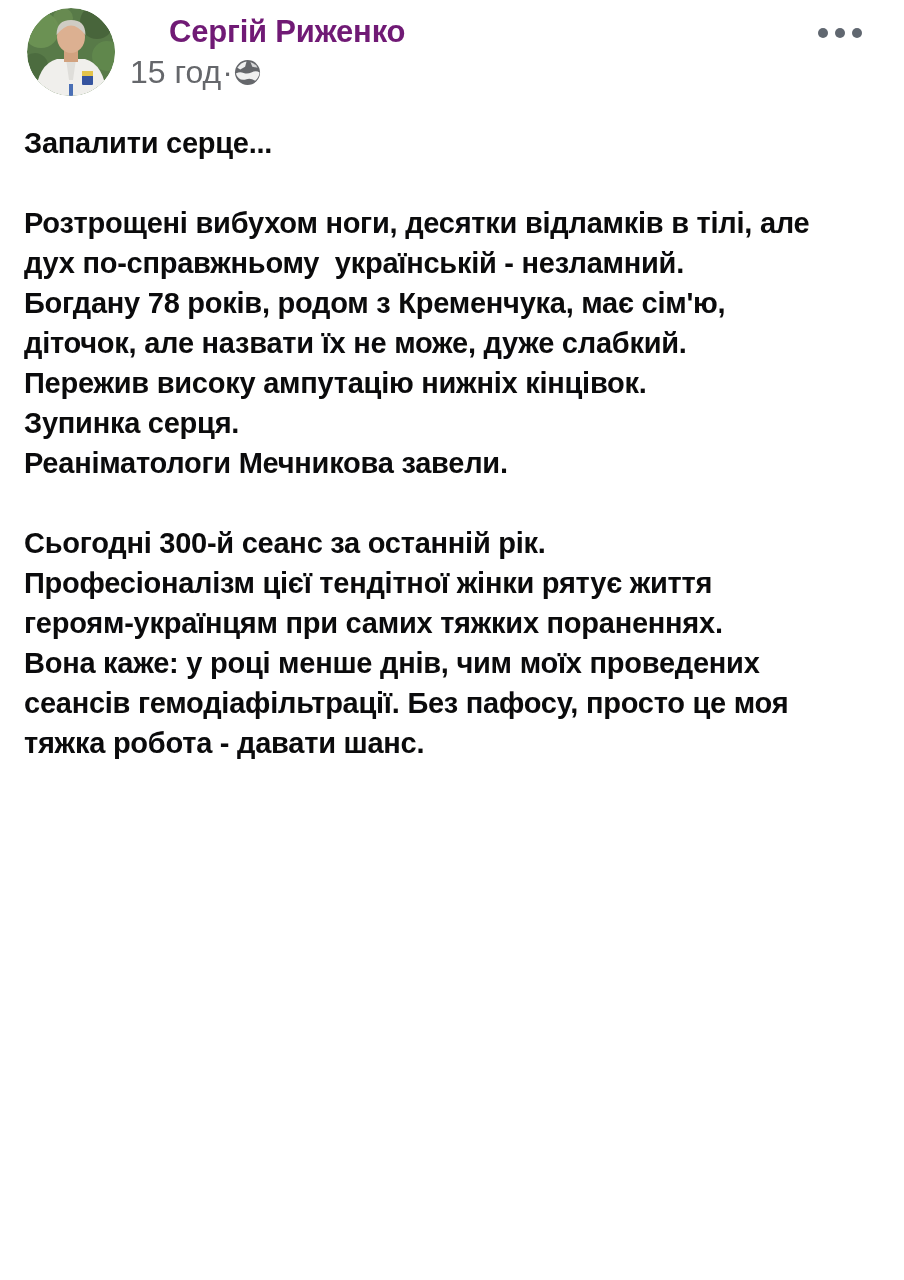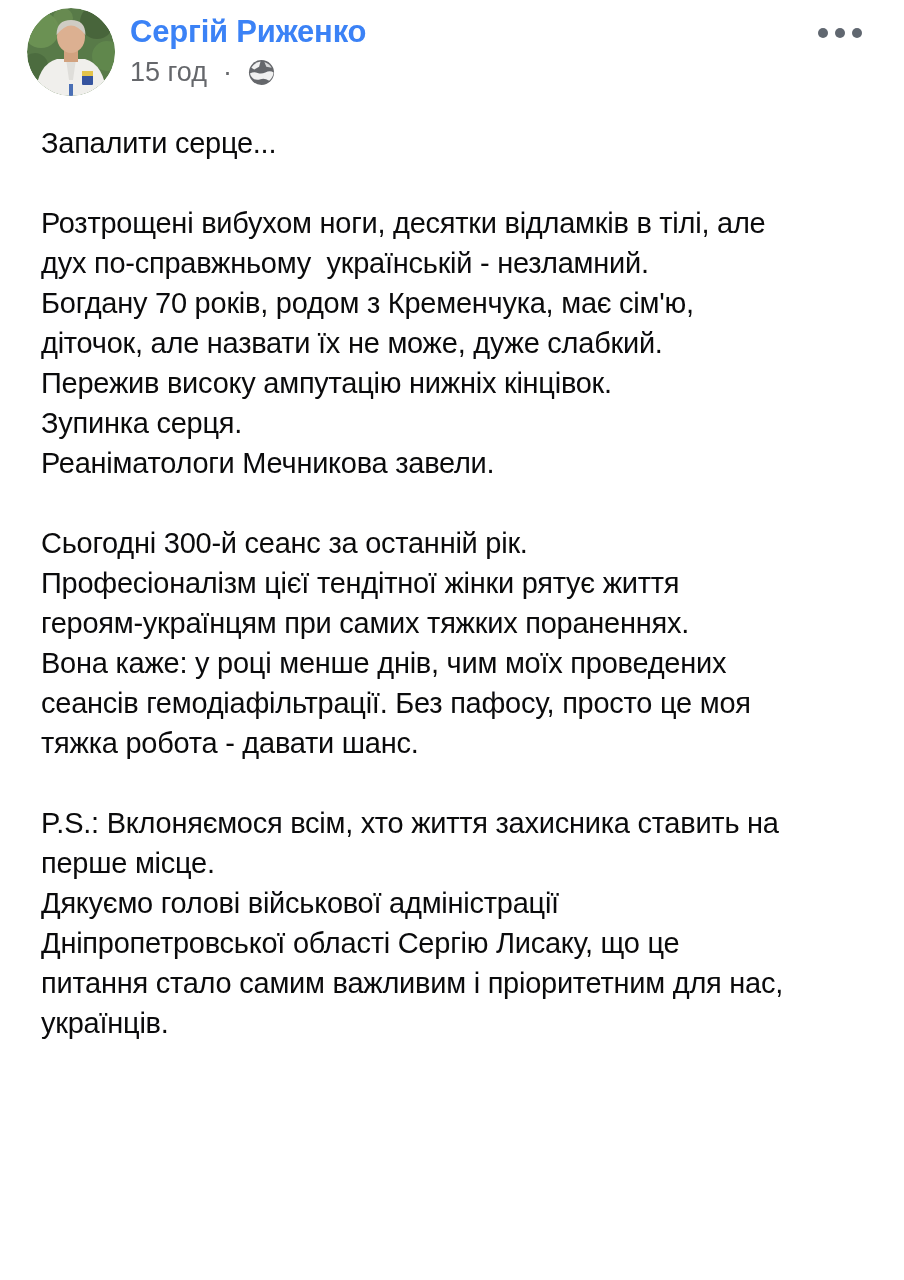--- a/index.html
+++ b/index.html
@@ -27,31 +27,32 @@
     cursor: pointer;
   }
   .avatar svg { display: block; width: 100%; height: 100%; }
   .header-text {
     margin-left: 15px;
     padding-top: 5px;
   }
   .author-name {
     font-size: 31px;
     font-weight: 700;
-    color: #3b82f6;
+    color: #701a75;
     line-height: 38px;
     letter-spacing: -0.2px;
     cursor: pointer;
+    margin-left: 39px;
   }
   .post-meta {
     display: flex;
     align-items: center;
-    gap: 16px;
+    gap: 1px;
     margin-top: 5px;
-    font-size: 27px;
+    font-size: 32px;
     color: #65676b;
     line-height: 32px;
   }
   .meta-sep { color: #65676b; }
   .globe-icon svg { display: block; width: 27px; height: 27px; }
   .options-button {
     margin-left: auto;
     margin-top: 14px;
     border: none;
     background: none;
@@ -62,21 +63,22 @@
   }
   .options-button .dot {
     width: 10px;
     height: 10px;
     border-radius: 50%;
     background: #606770;
   }
 
   
   .post-body {
-    padding: 27px 20px 0 41px;
+    padding: 27px 20px 0 24px;
+    font-weight: bold;
   }
   .post-paragraph {
     margin: 0 0 40px 0;
     font-size: 29px;
     line-height: 40px;
     letter-spacing: -0.25px;
     color: #0b0b0c;
     white-space: pre-wrap;
   }
   .post-paragraph:last-child { margin-bottom: 0; }
@@ -143,32 +145,26 @@
           <span class="dot"></span>
           <span class="dot"></span>
       </span>
     </button>
   </div>
 
   <div class="post-body">
     <p class="post-paragraph">Запалити серце...</p>
     <p class="post-paragraph">Розтрощені вибухом ноги, десятки відламків в тілі, але
 дух по-справжньому  українській - незламний.
-Богдану 70 років, родом з Кременчука, має сім'ю,
+Богдану 78 років, родом з Кременчука, має сім'ю,
 діточок, але назвати їх не може, дуже слабкий.
 Пережив високу ампутацію нижніх кінцівок.
 Зупинка серця.
 Реаніматологи Мечникова завели.</p>
     <p class="post-paragraph">Сьогодні 300-й сеанс за останній рік.
 Професіоналізм цієї тендітної жінки рятує життя
 героям-українцям при самих тяжких пораненнях.
 Вона каже: у році менше днів, чим моїх проведених
 сеансів гемодіафільтрації. Без пафосу, просто це моя
 тяжка робота - давати шанс.</p>
-    <p class="post-paragraph">P.S.: Вклоняємося всім, хто життя захисника ставить на
-перше місце.
-Дякуємо голові військової адміністрації
-Дніпропетровської області Сергію Лисаку, що це
-питання стало самим важливим і пріоритетним для нас,
-українців.</p>
   </div>
 
 </div>
 
 </body></html>

